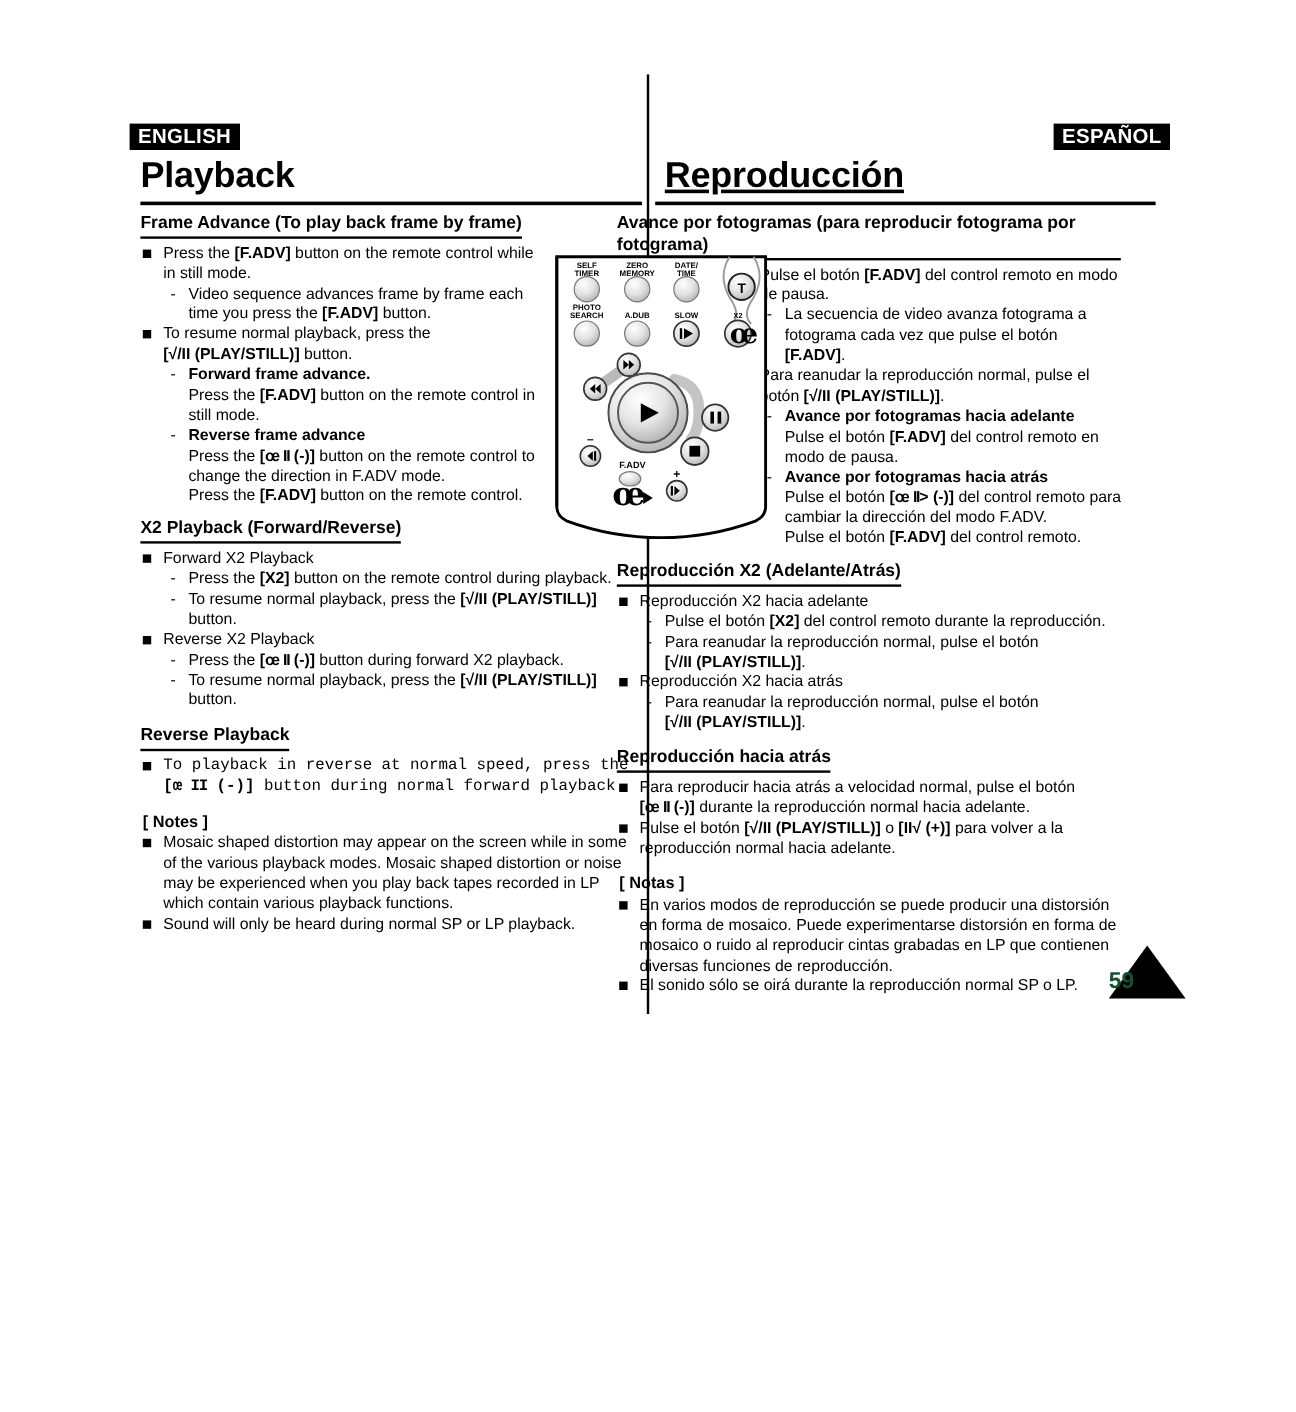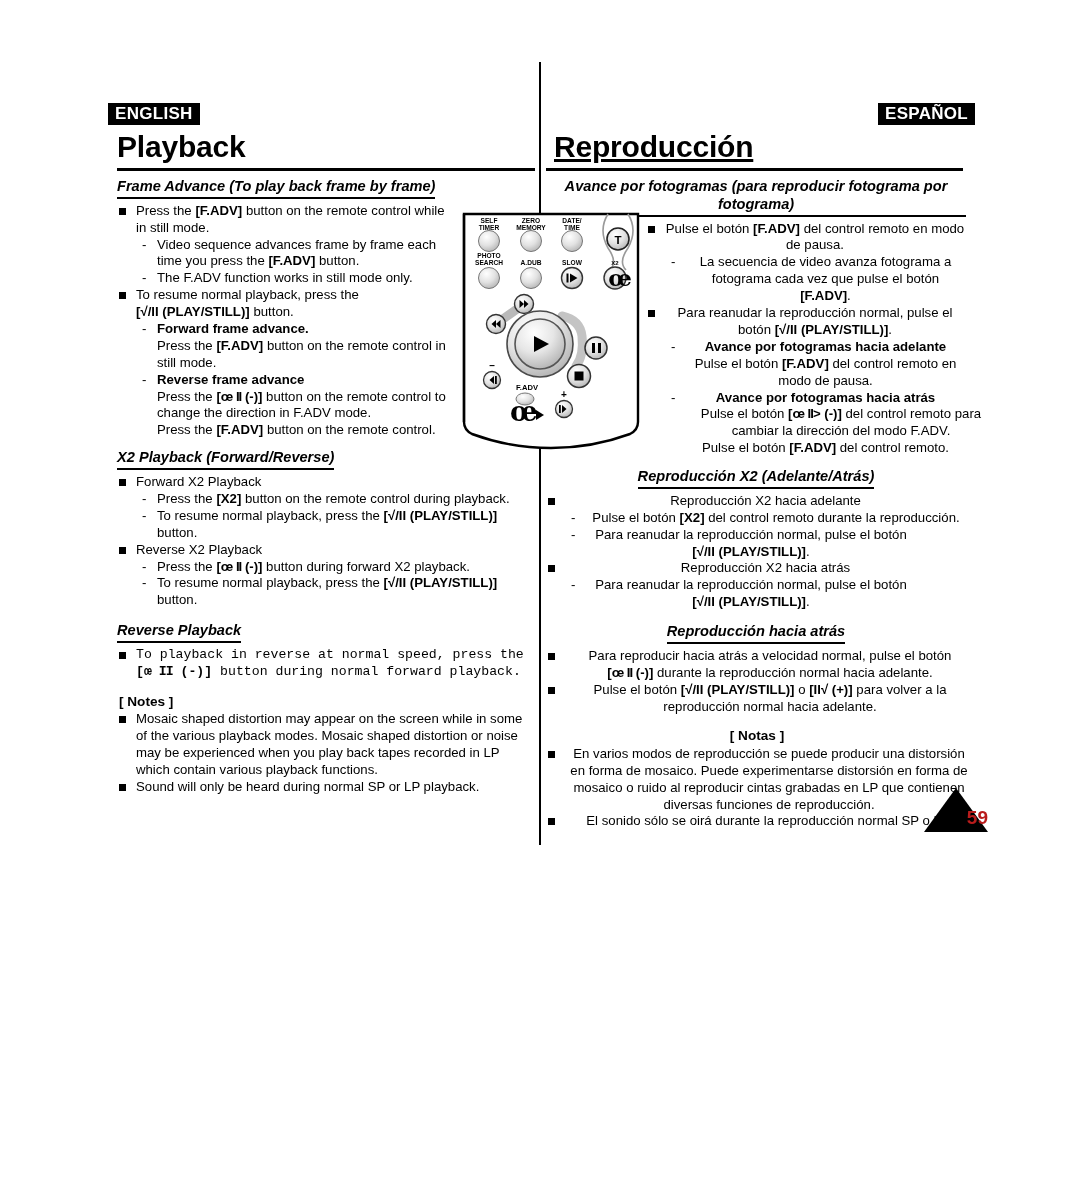--- a/index.html
+++ b/index.html
@@ -67,32 +67,31 @@
   #rule-es { left: 546px; width: 417px; }
 
   
   .col {
     position: absolute;
     top: 178px;
     font-size: 13.2px;
     line-height: 1.28;
   }
   #col-en { left: 117px; width: 420px; }
-  #col-es { left: 546px; width: 420px; text-align: center; }
+  #col-es { left: 514px; width: 420px; }
 
   
   h3.sec {
     font-size: 14.6px;
     font-weight: bold;
     margin: 0 0 4px 0;
     padding: 0 0 1px 0;
     border-bottom: 2px solid #000;
     display: inline-block;
     line-height: 1.22;
-    font-style: italic;
   }
   h3.sec.wide { display: block; }
   .sec-wrap { margin-top: 13px; }
   .sec-wrap.first { margin-top: 0; }
 
   
   ul.b1 {
     list-style: none;
     margin: 0;
     padding: 0;
@@ -147,22 +146,22 @@
     height: 0;
     border-left: 32px solid transparent;
     border-right: 32px solid transparent;
     border-bottom: 44px solid #000;
   }
   .pagenum-txt {
     position: absolute;
     left: 924px;
     top: 808px;
     width: 64px;
-    text-align: right;
-    color: #b91c1c;
+    text-align: left;
+    color: #14532d;
     font-weight: bold;
     font-size: 19px;
     line-height: 1;
   }
 
   
   #remote {
     position: absolute;
     left: 452px;
     top: 208px;
@@ -189,21 +188,20 @@
 
   <div class="col" id="col-en">
 
     <div class="sec-wrap first">
       <h3 class="sec">Frame Advance (To play back frame by frame)</h3>
       <ul class="b1">
         <li>
           <span style="display:inline-block;width:318px;">Press the <b class="kb">[F.ADV]</b> button on the remote control while in still mode.</span>
           <ul class="b2">
             <li style="width:300px;">Video sequence advances frame by frame each time you press the <b class="kb">[F.ADV]</b> button.</li>
-            <li style="width:300px;">The F.ADV function works in still mode only.</li>
           </ul>
         </li>
         <li>
           <span style="display:inline-block;width:300px;">To resume normal playback, press the<br><b class="kb">[√/II (PLAY/STILL)]</b> button.</span>
           <ul class="b2">
             <li>
               <b>Forward frame advance.</b>
               <div class="sub-ind" style="padding-left:0;width:300px;">Press the <b class="kb">[F.ADV]</b> button on the remote control in still mode.</div>
             </li>
             <li>

